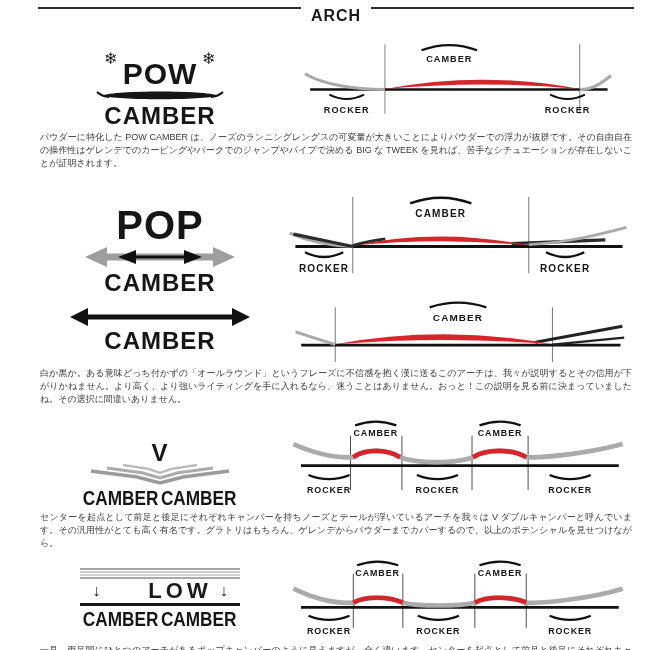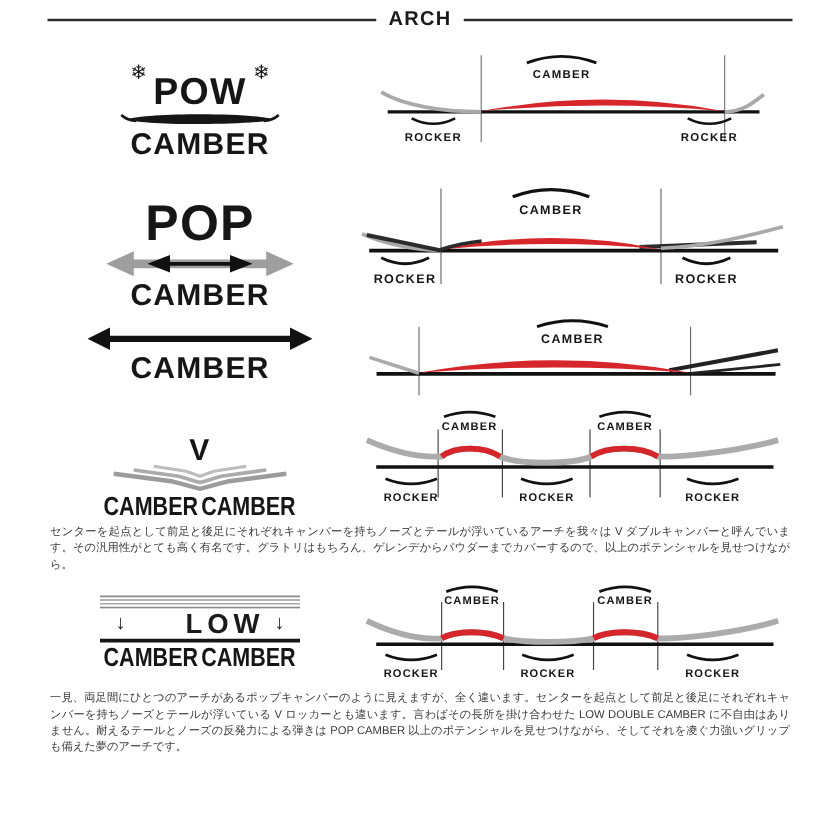--- a/index.html
+++ b/index.html
@@ -1,19 +1,19 @@
 <!DOCTYPE html>
 <html><head>
 <meta charset="utf-8">
 <style>
   html,body{margin:0;padding:0;background:#ffffff;}
   body{width:650px;height:650px;overflow:hidden;font-family:"Liberation Sans","DejaVu Sans",sans-serif;color:#1a1a1a;}
   .page{padding:5px 16px 0 38px;}
   
-  .header{display:flex;align-items:center;gap:10px;margin:2px 0 4px 0;}
+  .header{display:flex;gap:10px;margin:2px 0 4px 0;}
   .rule{flex:1;border-top:2px solid #2c2c2c;height:0;}
   .page-title{font-size:16px;font-weight:900;letter-spacing:1px;margin:0;}
   
   .section{margin-bottom:1px;}
   .row{display:flex;align-items:center;}
   .logo-col{width:244px;display:flex;justify-content:center;}
   .dia-col{width:352px;}
   .dia-col svg{display:block;}
   .desc{margin:3px 2px 5px 2px;font-size:9px;line-height:1.45;text-align:justify;color:#3a3a3a;}
   
@@ -73,20 +73,21 @@
           <path d="M92,57.5 Q204,36 316,57.5 Q204,47 92,57.5 Z" fill="#d6252b"></path>
           <path d="M134,13 Q166,1 198,13" stroke="#111" stroke-width="2.6" fill="none"></path>
           <text class="dl" x="166" y="27">CAMBER</text>
           <path d="M28,64 Q48,74 68,64" stroke="#111" stroke-width="2.4" fill="none"></path>
           <text class="dl" x="48" y="85">ROCKER</text>
           <path d="M282,64 Q302,74 322,64" stroke="#111" stroke-width="2.4" fill="none"></path>
           <text class="dl" x="302" y="85">ROCKER</text>
         </svg>
       </div>
     </div>
+    <p class="desc">パウダーに特化した POW CAMBER は、ノーズのランニングレングスの可変量が大きいことによりパウダーでの浮力が抜群です。その自由自在の操作性はゲレンデでのカービングやパークでのジャンプやパイプで決める BIG な TWEEK を見れば、苦手なシチュエーションが存在しないことが証明されます。</p>
   </section>
 
   <section class="section">
     <div class="row">
       <div class="logo-col">
         <div class="logo">
           <span class="logo-word pop-word">POP</span>
           <svg viewBox="0 0 150 24" width="150" height="24">
             <path d="M18,12 H132" stroke="#9e9e9e" stroke-width="7"></path>
             <polygon points="0,12 22,2 22,22" fill="#9e9e9e"></polygon>
@@ -139,20 +140,21 @@
           <path d="M10,52 H348" stroke="#111" stroke-width="3" fill="none"></path>
           <path d="M46,51.5 L4,38" stroke="#a9a9a9" stroke-width="3" fill="none"></path>
           <path d="M258,49 L350,32" stroke="#222" stroke-width="3.4" fill="none"></path>
           <path d="M276,51.5 L352,44" stroke="#222" stroke-width="2.4" fill="none"></path>
           <path d="M46,51 Q161,30 276,51 Q161,42 46,51 Z" fill="#d6252b"></path>
           <path d="M146,12 Q176,2 206,12" stroke="#111" stroke-width="2.6" fill="none"></path>
           <text class="dl" x="176" y="26">CAMBER</text>
         </svg>
       </div>
     </div>
+    <p class="desc">白か黒か。ある意味どっち付かずの「オールラウンド」というフレーズに不信感を抱く漢に送るこのアーチは、我々が説明するとその信用が下がりかねません。より高く、より強いライティングを手に入れるなら、迷うことはありません。おっと！この説明を見る前に決まっていましたね。その選択に間違いありません。</p>
   </section>
 
   <section class="section">
     <div class="row">
       <div class="logo-col">
         <div class="logo">
           <span class="logo-word v-word">V</span>
           <svg viewBox="0 0 150 22" width="150" height="22">
             <path d="M6,8 L52,14 L75,20 L98,14 L144,8" stroke="#9b9b9b" stroke-width="3.5" fill="none"></path>
             <path d="M22,5 L58,10 L75,15 L92,10 L128,5" stroke="#ababab" stroke-width="3" fill="none"></path>

